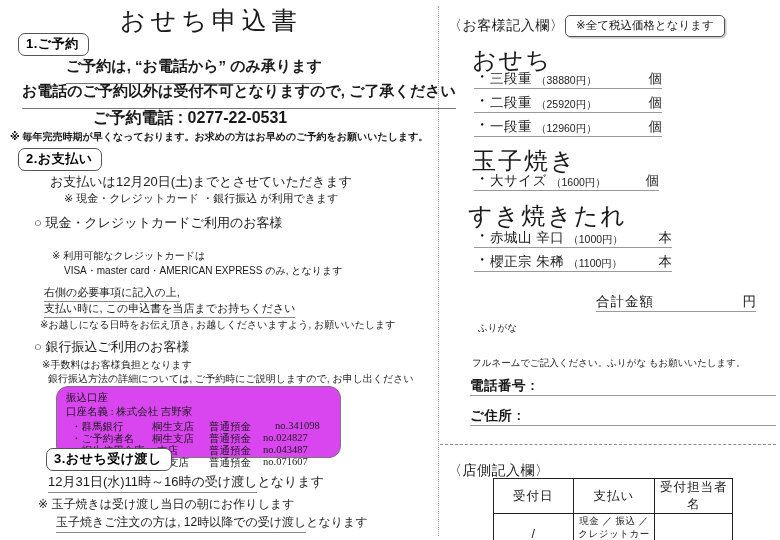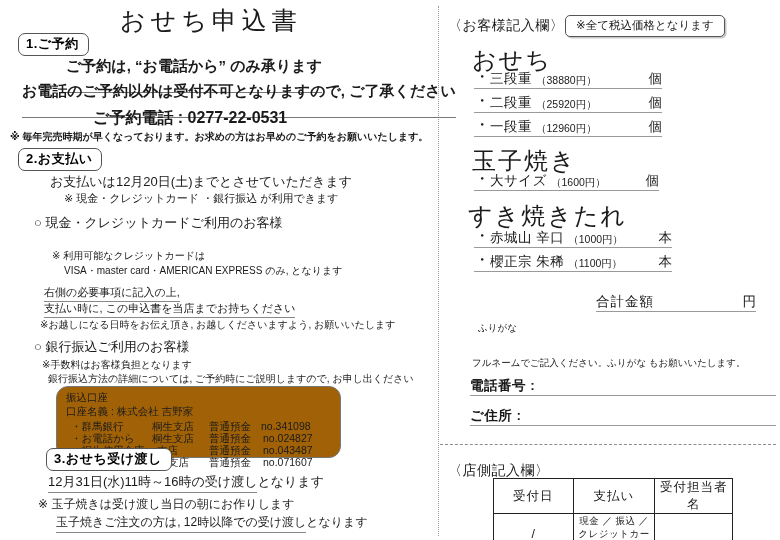--- a/index.html
+++ b/index.html
@@ -36,40 +36,41 @@
     font-weight: bold;
     letter-spacing: 0.5px;
     background: #fff;
     color: #000;
   }
 
   .hl-line {
     font-weight: bold;
     border-bottom: 1.2px solid #777;
     display: inline-block;
-    padding-bottom: 16px;
+    padding-bottom: 7px;
     text-align: right;
   }
 
   .bold { font-weight: bold; }
   .tiny { font-size: 9.5px; }
   .s10 { font-size: 10px; }
   .s11 { font-size: 11px; }
   .s12 { font-size: 12px; }
   .s13 { font-size: 13px; }
   .s15 { font-size: 15px; }
   .s16 { font-size: 16px; }
 
   .under { border-bottom: 1.1px solid #888; display: inline-block; padding-bottom: 1px; }
 
   .bank-box {
     position: absolute;
     border: 1.3px solid #777;
     border-radius: 12px;
-    background: #a16207;
+    background: #d946ef;
+    font-family: Liberation Serif, serif;
   }
   .bank-box .row { position: absolute; white-space: pre; font-size: 10.5px; }
 
   
   .v-divider {
     position: absolute;
     left: 438px; top: 6px;
     width: 0; height: 530px;
     border-left: 1.3px dotted #9a9a9a;
   }
@@ -195,24 +196,24 @@
   <div class="abs s10" style="left:48px; top:372px;">銀行振込方法の詳細については, ご予約時にご説明しますので, お申し出ください</div>
 
   <div class="bank-box" style="left:56px; top:386px; width:285px; height:72px;">
     <div class="row" style="left:9px; top:4px;">振込口座</div>
     <div class="row" style="left:9px; top:18px;">口座名義 : 株式会社 吉野家</div>
 
     <div>
       <div class="row" style="left:14px;  top:33px;">・群馬銀行</div>
       <div class="row" style="left:95px;  top:33px;">桐生支店</div>
       <div class="row" style="left:152px; top:33px;">普通預金</div>
-      <div class="row" style="left:204px; top:33px;">no.341098</div>
+      <div class="row" style="left:218px; top:33px;">no.341098</div>
     </div>
     <div>
-      <div class="row" style="left:14px;  top:45px;">・お電話から</div>
+      <div class="row" style="left:14px;  top:45px;">・ご予約者名</div>
       <div class="row" style="left:95px;  top:45px;">桐生支店</div>
       <div class="row" style="left:152px; top:45px;">普通預金</div>
       <div class="row" style="left:206px; top:45px;">no.024827</div>
     </div>
     <div>
       <div class="row" style="left:14px;  top:57px;">・桐生信用金庫</div>
       <div class="row" style="left:100px; top:57px;text-align:center;">本店</div>
       <div class="row" style="left:152px; top:57px;">普通預金</div>
       <div class="row" style="left:206px; top:57px;">no.043487</div>
     </div>

